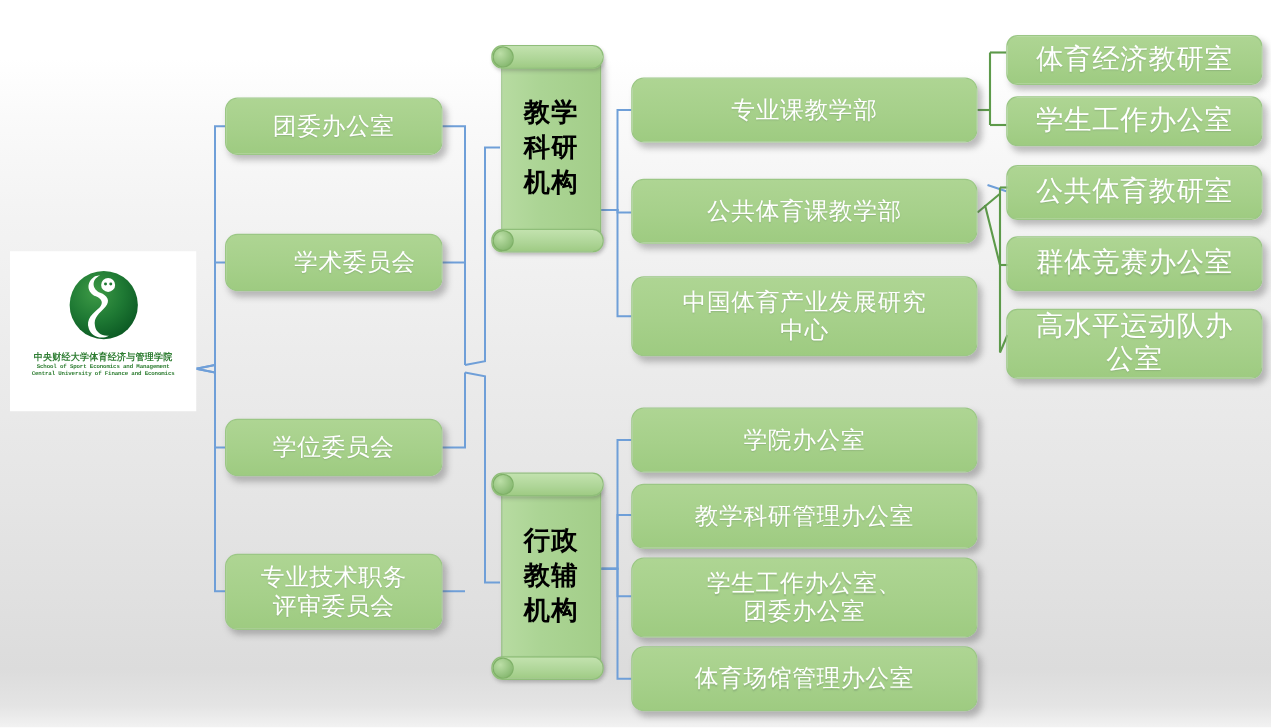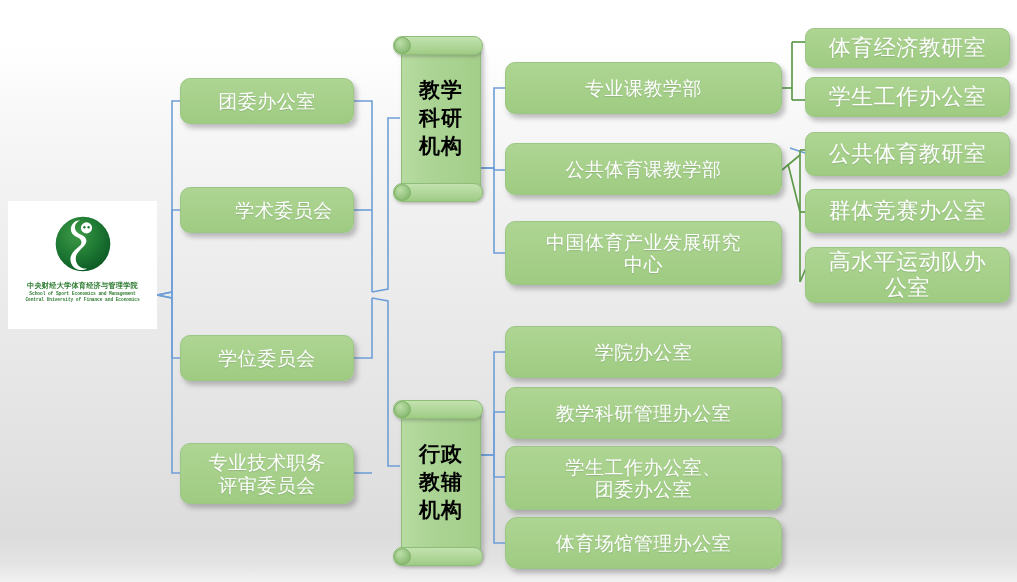--- a/index.html
+++ b/index.html
@@ -213,21 +213,21 @@
     <div class="scroll-body"></div>
     <div class="curl-top"></div>
     <div class="knob-top"></div>
     <div class="curl-bot"></div>
     <div class="knob-bot"></div>
     <div class="scroll-label">教学
 科研
 机构</div>
   </div>
 
-  <div class="scroll-node" style="left:393px; top:400px; width:88px; height:166px;">
+  <div class="scroll-node" style="left:393px; top:378px; width:88px; height:166px;">
     <div class="scroll-body"></div>
     <div class="curl-top"></div>
     <div class="knob-top"></div>
     <div class="curl-bot"></div>
     <div class="knob-bot"></div>
     <div class="scroll-label">行政
 教辅
 机构</div>
   </div>
 
@@ -249,15 +249,15 @@
   <div class="node small" style="left:805px; top:247px; width:205px; height:56px; white-space:pre-line;">高水平运动队办
 公室</div>
 
   <div class="node" style="left:505px; top:326px; width:277px; height:52px;">学院办公室</div>
 
   <div class="node" style="left:505px; top:387px; width:277px; height:52px;">教学科研管理办公室</div>
 
   <div class="node" style="left:505px; top:446px; width:277px; height:64px; white-space:pre-line;">学生工作办公室、
 团委办公室</div>
 
-  <div class="node" style="left:505px; top:517px; width:277px; height:52px;border-radius:12px;">体育场馆管理办公室</div>
+  <div class="node" style="left:505px; top:517px; width:277px; height:52px;">体育场馆管理办公室</div>
 
 </div>
 
 </body></html>

